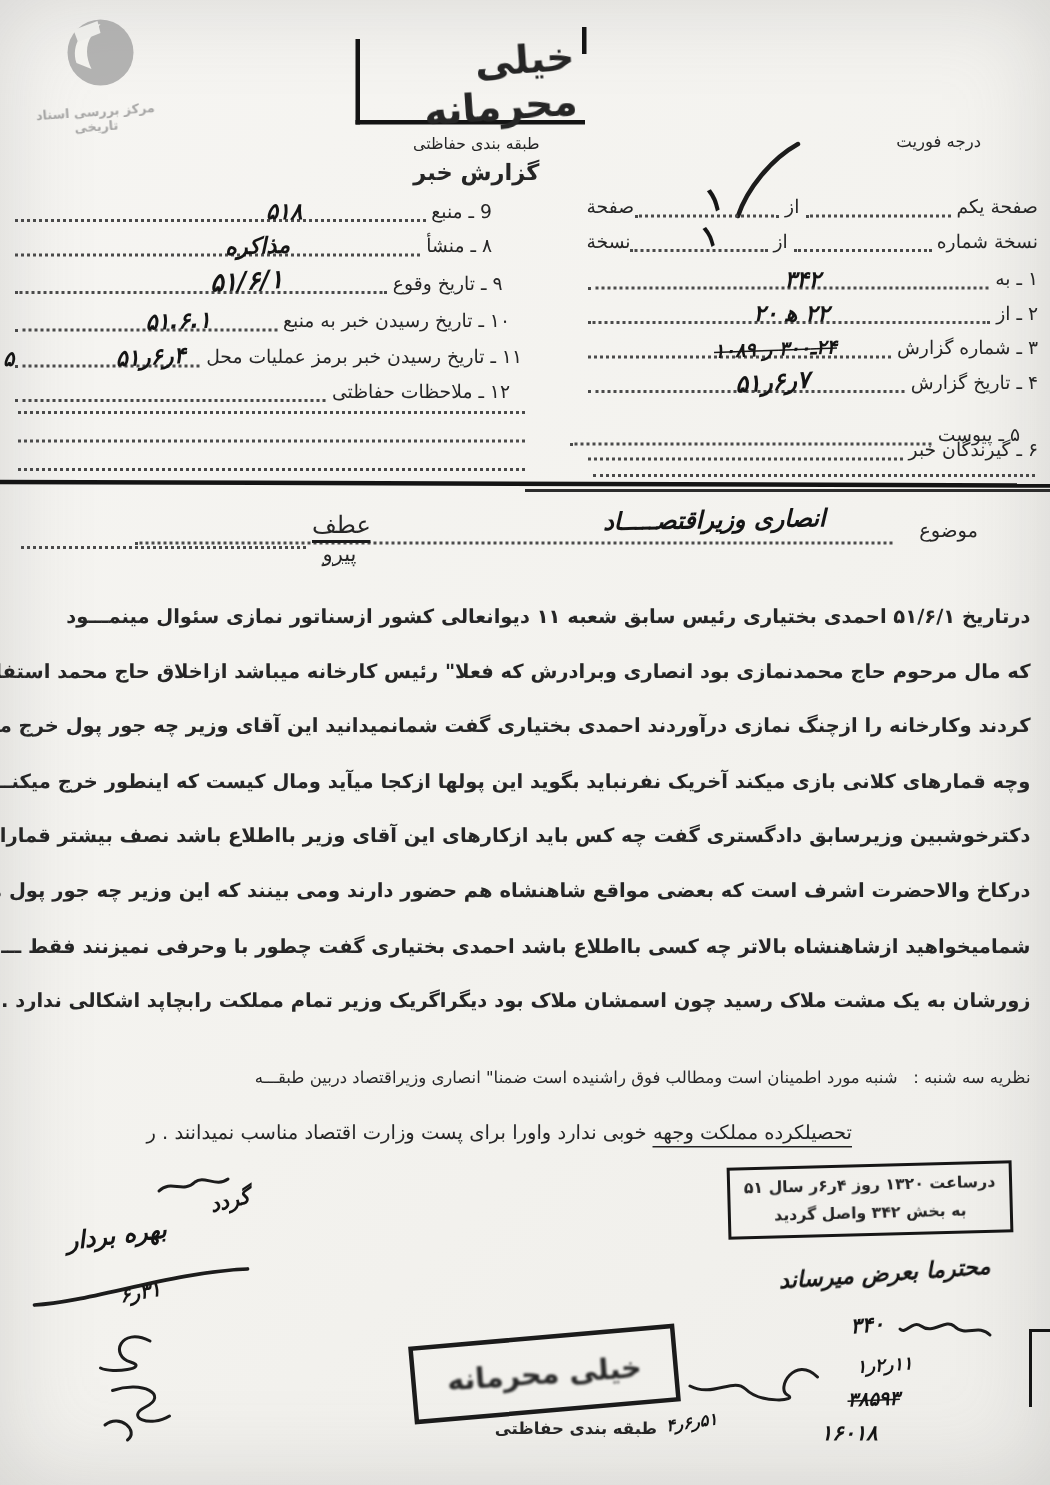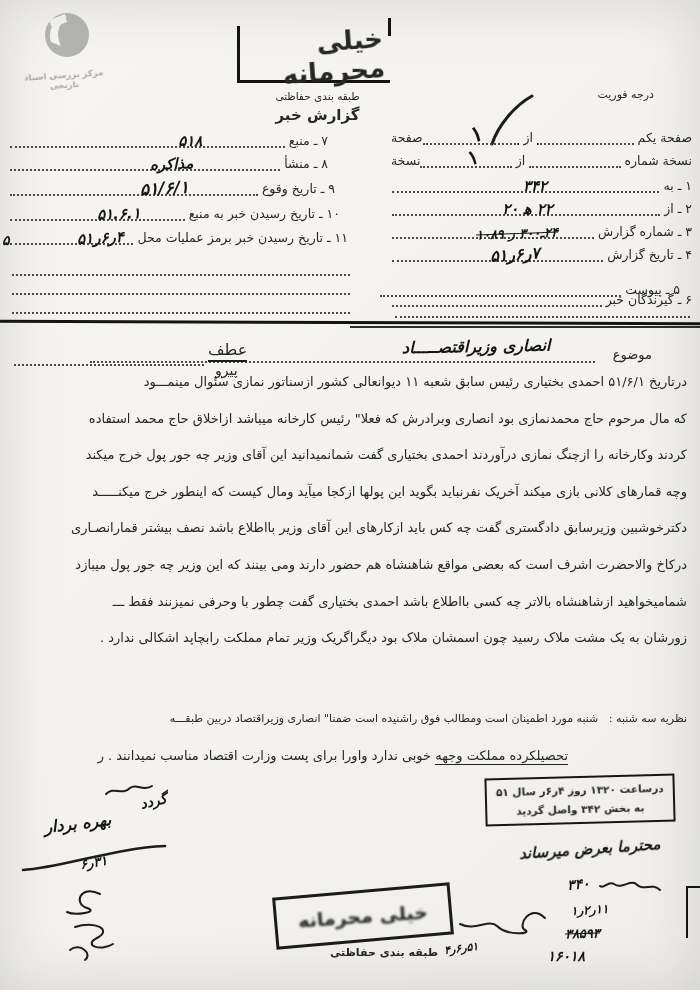--- a/index.html
+++ b/index.html
@@ -18,21 +18,21 @@
   .row .dots{flex:1 1 auto; border-bottom:2px dotted #4a4a4a; height:13px; position:relative;}
   .row .val{position:absolute; bottom:-4px; right:35%; font-size:14px;}
   
   .cls-box{top:26px; right:310px; width:150px; height:54px;
     border-left:3px solid #141414; border-bottom:3px solid #141414;}
   .cls-box::after{content:""; position:absolute; top:-8px; right:-1px; height:18px; border-right:3px solid #141414;}
   .cls-text{position:absolute; top:2px; right:6px; font-size:26px; font-weight:bold;
     transform:rotate(-4deg); filter:blur(.3px); letter-spacing:1px;}
   .center-col{text-align:center;}
   
-  .body-text{top:374px; right:13px; left:6px; font-size:13px;}
+  .body-text{top:404px; right:13px; left:6px; font-size:13px;font-weight:bold;}
   .bl{height:36.6px; white-space:nowrap; text-align:right;}
   .ul{border-bottom:1.6px solid #222; padding-bottom:1px;}
   
   .receipt{top:776px; right:25px; width:176px; border:2.5px solid #161616;
     transform:rotate(-1.5deg); padding:3px 5px; font-size:10.5px; font-weight:bold;
     text-align:center; line-height:1.8; filter:blur(.25px);}
   .stamp-secret{top:890px; right:248px; width:172px; height:46px; border:3px solid #1b1b1b;
     transform:rotate(-5deg); display:flex; align-items:center; justify-content:center;}
   .stamp-secret span{font-size:19px; font-weight:bold; letter-spacing:2px; filter:blur(.8px); transform:rotate(1deg);}
   .stamp-caption{top:946px; right:262px; font-size:11px; font-weight:bold; filter:blur(.2px);}
@@ -119,21 +119,21 @@
   </div>
   <div class="row" style="top:292px; right:8px; width:300px;text-align:right;">
     <span class="lbl">۶ ـ گیرندگان خبر</span>
     <span class="dots">
         <i class="hw val"></i>
       </span>
   </div>
   <div class="abs dline" style="top:304px; right:10px; width:295px;"></div>
 
   <div class="row" style="top:133px; left:10px; width:318px;">
-    <span class="lbl">۷ ـ منبع</span>
+    <span class="lbl">9 ـ منبع</span>
     <span class="dots">
         <i class="hw val" style="right:30%; font-size:15px;">۵۱۸</i>
       </span>
   </div>
   <div class="row" style="top:156px; left:10px; width:318px;">
     <span class="lbl">۸ ـ منشأ</span>
     <span class="dots">
         <i class="hw val" style="right:32%; font-size:15px; transform:rotate(-2deg);">مذاکره</i>
       </span>
   </div>
@@ -149,20 +149,26 @@
         <i class="hw val" style="right:25%; font-size:15px; transform:rotate(-2deg);">۵۱.۶.۱</i>
       </span>
   </div>
   <div class="row" style="top:230px; left:10px; width:338px;">
     <span class="lbl">۱۱ ـ تاریخ رسیدن خبر برمز عملیات محل</span>
     <span class="dots">
         <i class="hw val" style="right:8%; font-size:15px; transform:rotate(-3deg);">۴ر۶ر۵۱</i>
       </span>
   </div>
   <div class="abs hw" style="top:232px; left:2px; font-size:14px;">۵</div>
+  <div class="row" style="top:253px; left:10px; width:330px;">
+    <span class="lbl">۱۲ ـ ملاحظات حفاظتی</span>
+    <span class="dots">
+        <i class="hw val"></i>
+      </span>
+  </div>
   <div class="abs dline" style="top:262px; left:12px; width:338px;"></div>
   <div class="abs dline" style="top:281px; left:12px; width:338px;"></div>
   <div class="abs dline" style="top:300px; left:12px; width:338px;"></div>
 
   <div class="abs rule"></div>
   <div class="abs rule2"></div>
 
   <div class="abs" style="top:347px; right:48px; font-size:13px;">موضوع</div>
   <div class="abs dline" style="top:349px; right:105px; width:505px;"></div>
   <div class="abs hw" style="top:337px; right:150px; font-size:16px; transform:rotate(-1deg);">انصاری وزیراقتصـــــاد</div>

